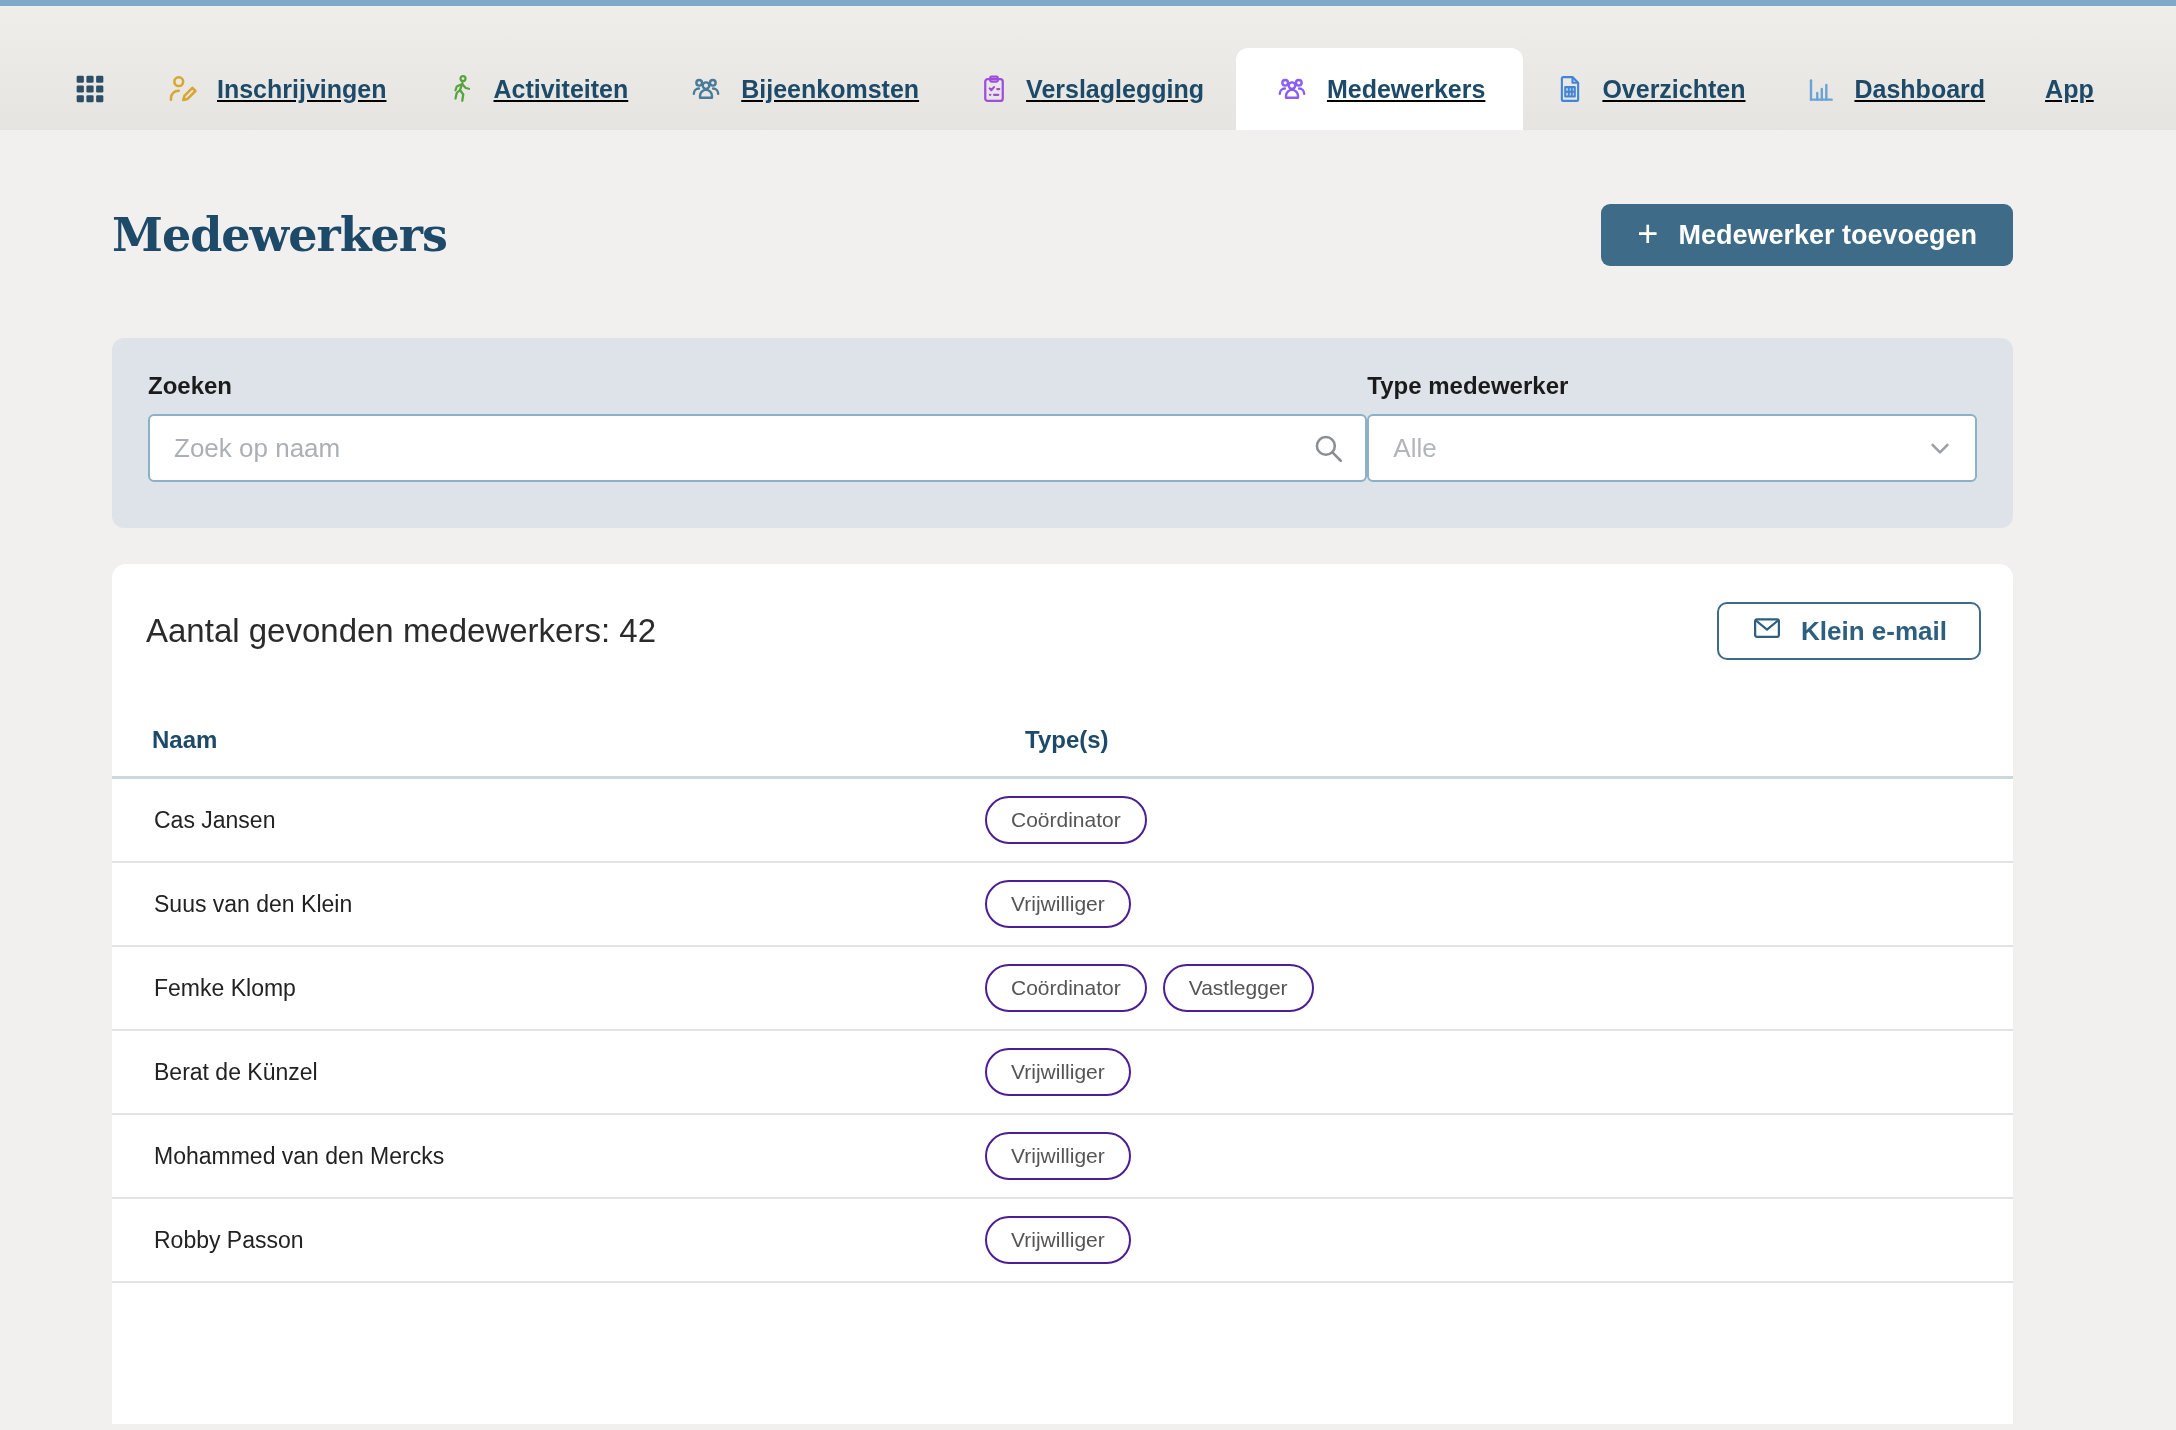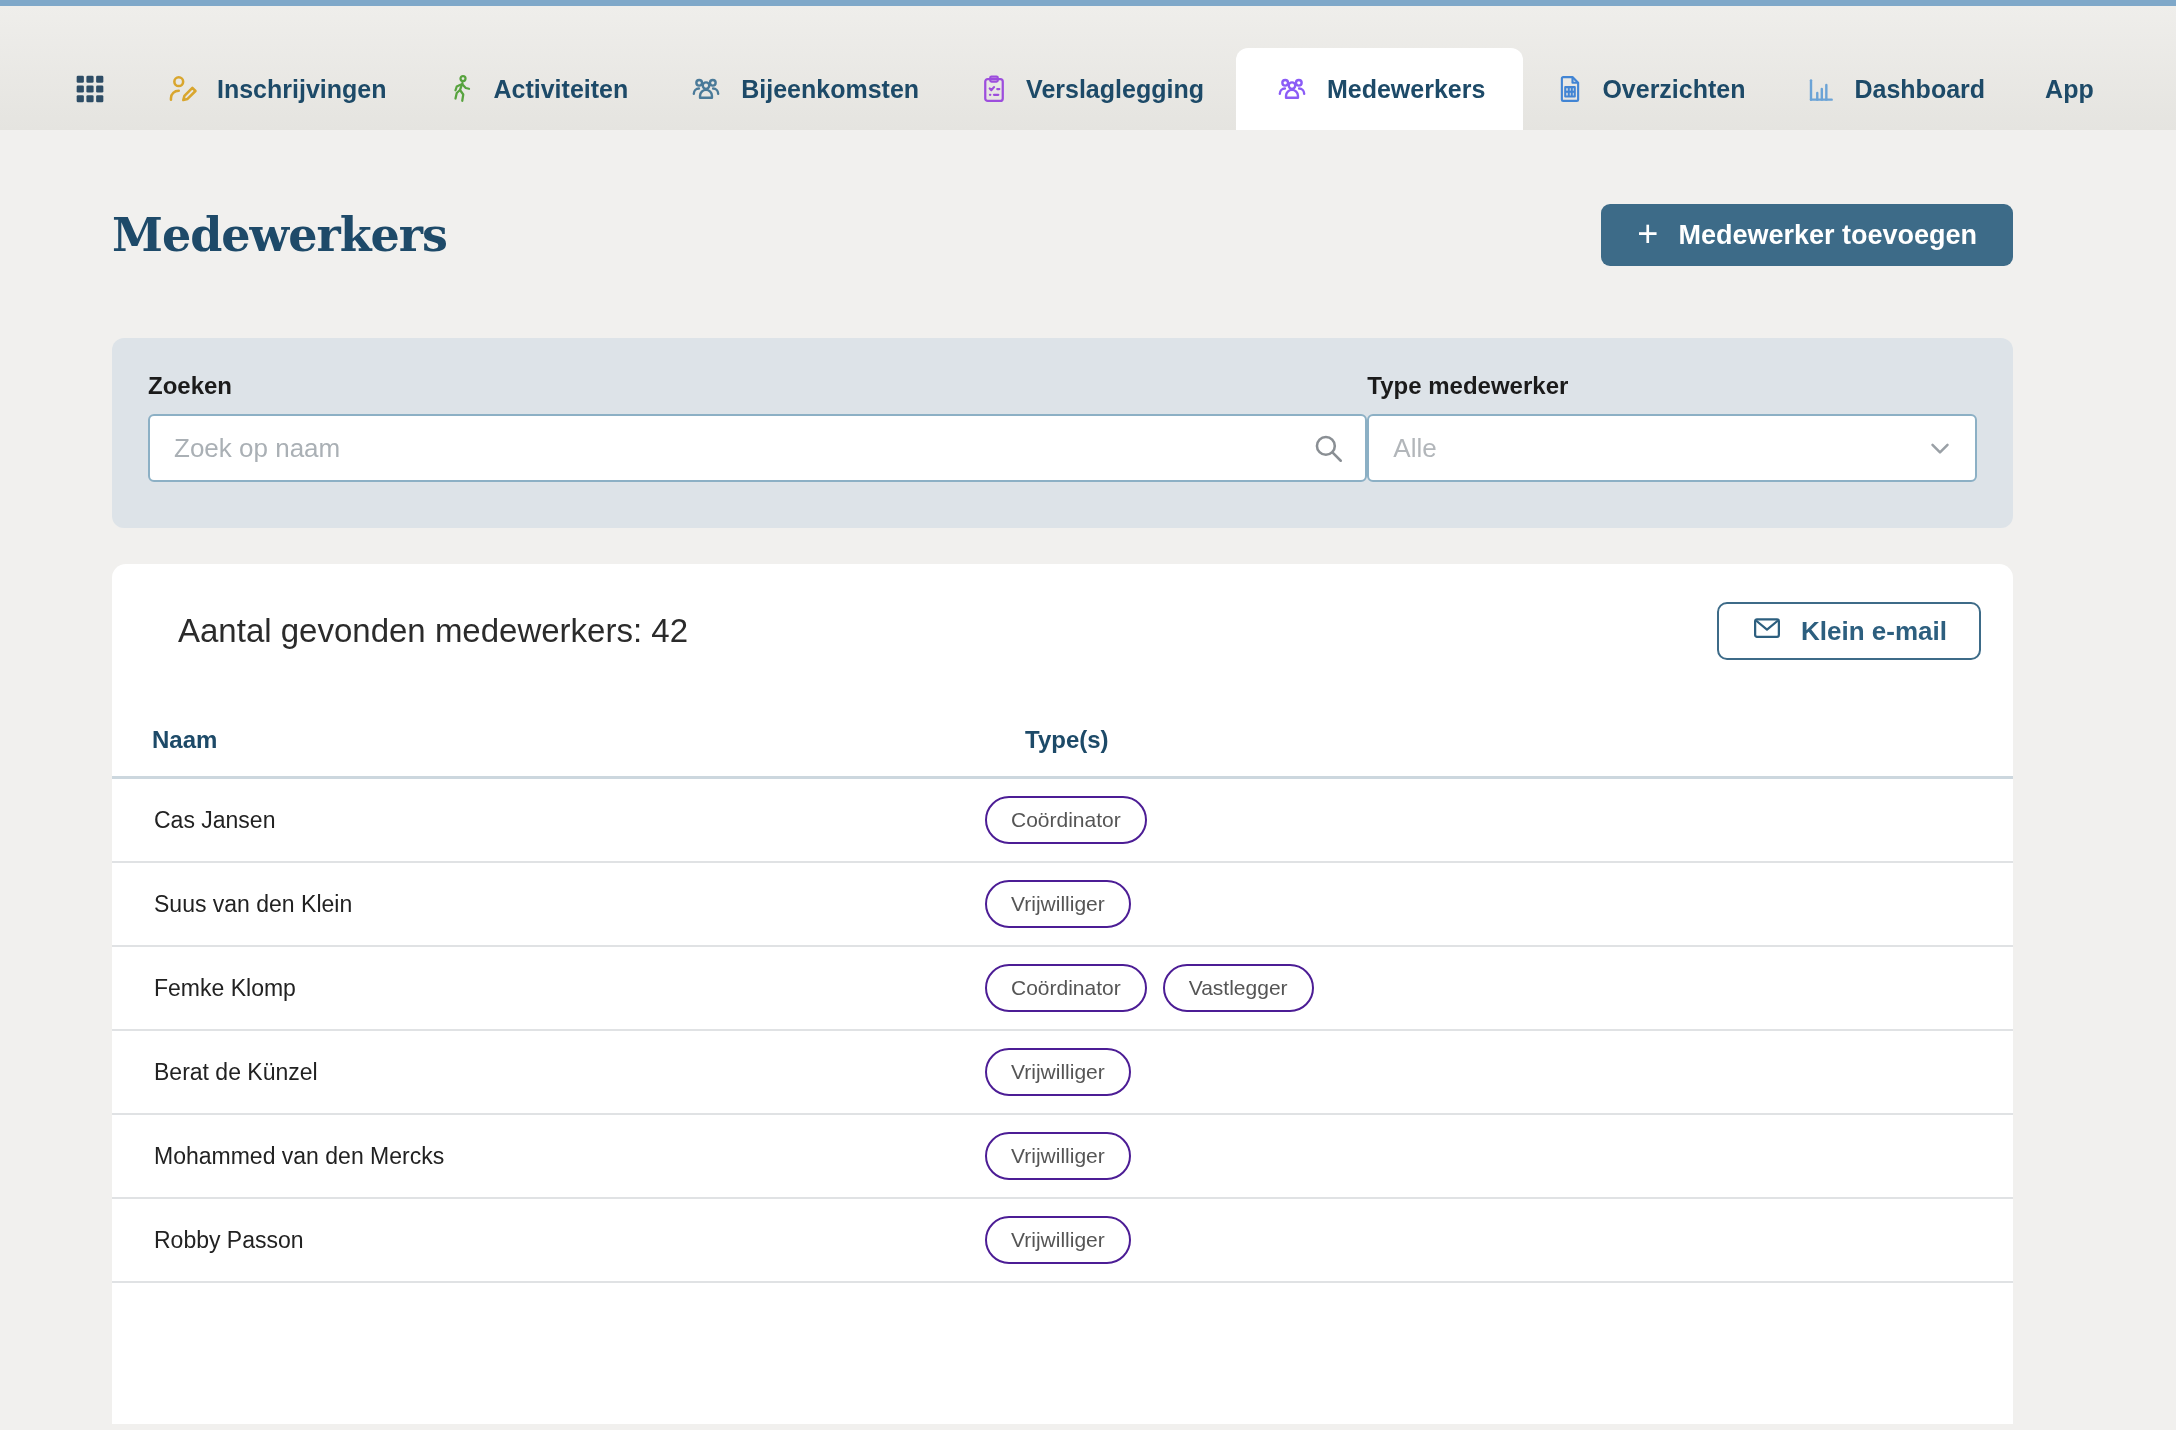--- a/index.html
+++ b/index.html
@@ -8,21 +8,21 @@
 
   
   .topbar { height:6px; background:#7fa8c9; }
   .navbar {
     height:124px; background:linear-gradient(#efeeeb,#e5e4e0);
     display:flex; align-items:flex-end; padding-left:74px;
   }
   .nav-grid-btn {
     height:82px; display:flex; align-items:center; margin-right:60px; cursor:pointer;
   }
-  .tabs { display:flex; align-items:center; gap:60px; }
+  .tabs { display:flex; align-items:center; gap:60px;text-decoration:underline; }
   .tab {
     height:82px; display:flex; align-items:center; gap:17px;
     font-weight:bold; font-size:25px; color:#1d4a68; white-space:nowrap; cursor:pointer;
   }
   .tab.active {
     background:#ffffff; border-radius:12px 12px 0 0; padding:0 38px; margin:0 -28px;
   }
   .tab-icon { display:flex; align-items:center; }
   .tab-icon svg { display:block; }
 
@@ -56,21 +56,20 @@
   .input-icon { position:absolute; right:22px; top:50%; transform:translateY(-50%); display:flex; }
 
   
   .results-panel {
     margin-top:36px; background:#ffffff; border-radius:14px 14px 0 0; padding-bottom:10px;
     min-height:860px;
   }
   .results-header {
     display:flex; justify-content:space-between; align-items:center;
     padding:38px 32px 0 34px;
-    margin-left:32px;
   }
   .results-count { font-size:33px; color:#2b2b2b; }
   .btn-outline {
     display:flex; align-items:center; gap:18px; height:58px; padding:0 32px;
     background:#fff; border:2px solid #3d6b88; border-radius:10px;
     font-family:"Liberation Sans", sans-serif; font-size:26px; font-weight:bold; color:#2d5f7f; cursor:pointer;
   }
 
   
   .emp-table { margin-top:66px; }

